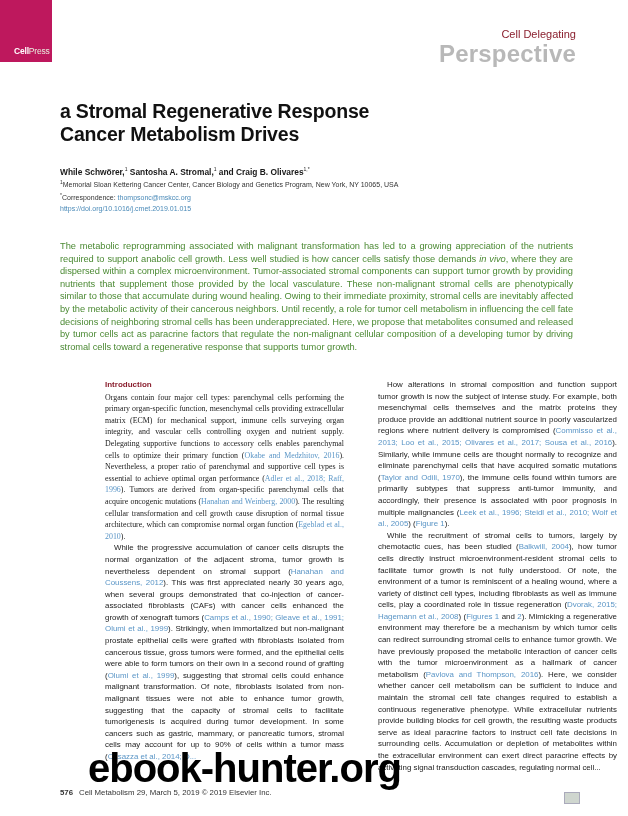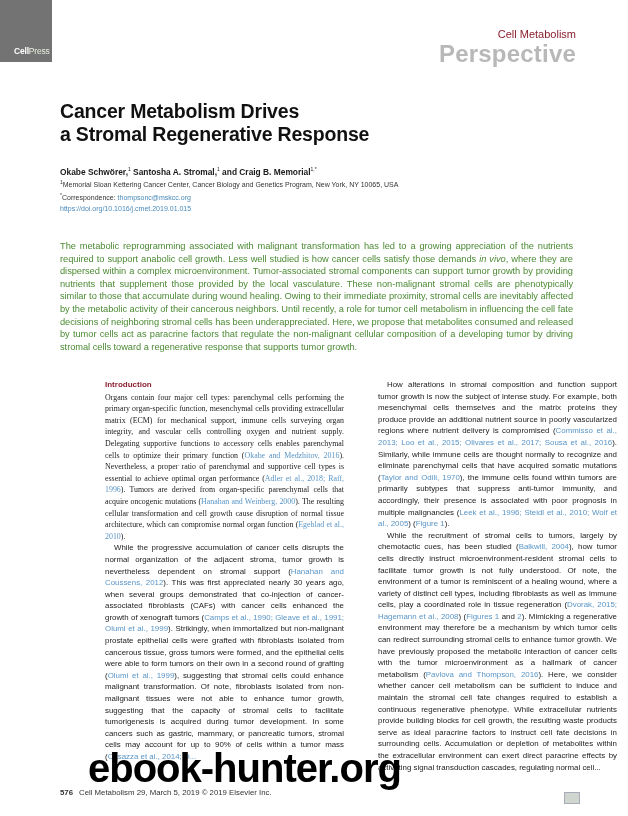--- a/index.html
+++ b/index.html
@@ -2,21 +2,21 @@
 <html><head>
 <meta charset="utf-8">
 <style>
   html, body { margin:0; padding:0; }
   body {
     width:628px; height:816px; position:relative; overflow:hidden;
     background:#ffffff; font-family:"Liberation Sans", sans-serif; color:#1a1a1a;
   }
   .logo-block {
     position:absolute; left:0; top:0; width:52px; height:62px;
-    background:#737373; display:flex; align-items:flex-end;
+    background:#be185d; display:flex; align-items:flex-end;
   }
   .logo-text {
     color:#e8f0e0; font-size:8.5px; margin:0 0 6px 14px; letter-spacing:-0.2px;
   }
   .logo-text b { font-weight:bold; color:#ffffff; }
   .journal-name {
     position:absolute; right:52px; top:28px; font-size:11px; color:#8a1f2e;
   }
   .section-label {
     position:absolute; right:52px; top:40px; font-size:24px; font-weight:bold;
@@ -64,32 +64,32 @@
     background:#cfd6cf; border:1px solid #aab;
   }
 </style>
 </head>
 <body>
 
 <div class="logo-block">
   <span class="logo-text"><b>Cell</b><span>Press</span></span>
 </div>
 
-<div class="journal-name">Cell Metabolism</div>
+<div class="journal-name">Cell Delegating</div>
 <div class="section-label">Perspective</div>
 
 <div class="title">
+  <div>a Stromal Regenerative Response</div>
   <div>Cancer Metabolism Drives</div>
-  <div>a Stromal Regenerative Response</div>
 </div>
 
 <div class="authors">
-  <span>Okabe Schwörer,</span><sup>1</sup>
+  <span>While Schwörer,</span><sup>1</sup>
   <span>Santosha A. Stromal,</span><sup>1</sup>
-  <span>and Craig B. Memorial</span><sup>1,*</sup>
+  <span>and Craig B. Olivares</span><sup>1,*</sup>
 </div>
 
 <div class="affil">
   <div><sup>1</sup><span>Memorial Sloan Kettering Cancer Center, Cancer Biology and Genetics Program, New York, NY 10065, USA</span></div>
   <div><sup>*</sup><span>Correspondence: </span><span class="link">thompsonc@mskcc.org</span></div>
   <div class="link">https://doi.org/10.1016/j.cmet.2019.01.015</div>
 </div>
 
 <div class="abstract"><span>The metabolic reprogramming associated with malignant transformation has led to a growing appreciation of the nutrients required to support anabolic cell growth. Less well studied is how cancer cells satisfy those demands </span><i>in vivo</i><span>, where they are dispersed within a complex microenvironment. Tumor-associated stromal components can support tumor growth by providing nutrients that supplement those provided by the local vasculature. These non-malignant stromal cells are phenotypically similar to those that accumulate during wound healing. Owing to their immediate proximity, stromal cells are inevitably affected by the metabolic activity of their cancerous neighbors. Until recently, a role for tumor cell metabolism in influencing the cell fate decisions of neighboring stromal cells has been underappreciated. Here, we propose that metabolites consumed and released by tumor cells act as paracrine factors that regulate the non-malignant cellular composition of a developing tumor by driving stromal cells toward a regenerative response that supports tumor growth.</span></div>
 

